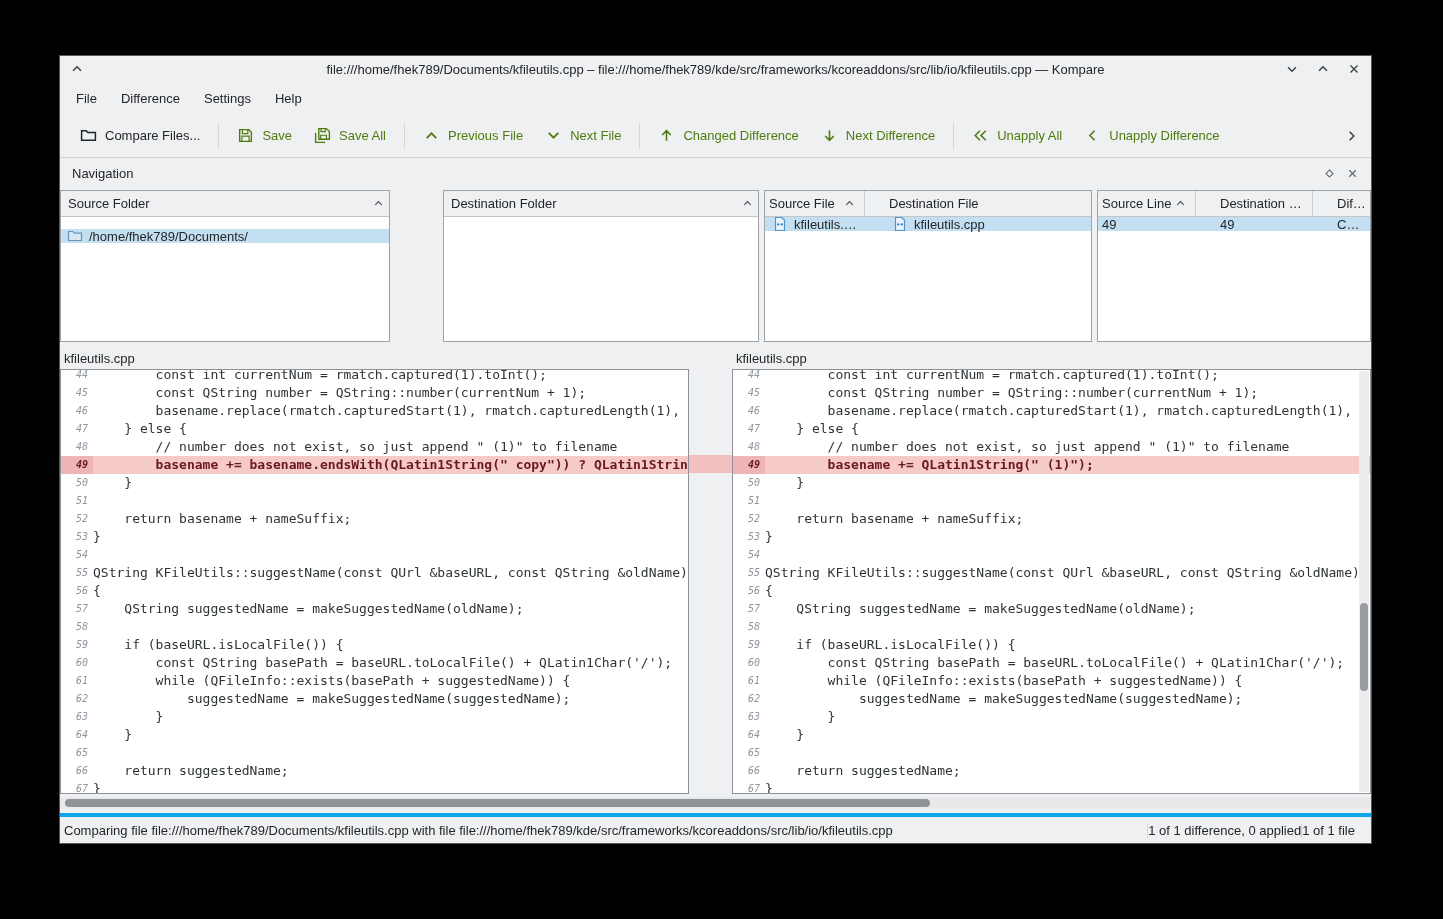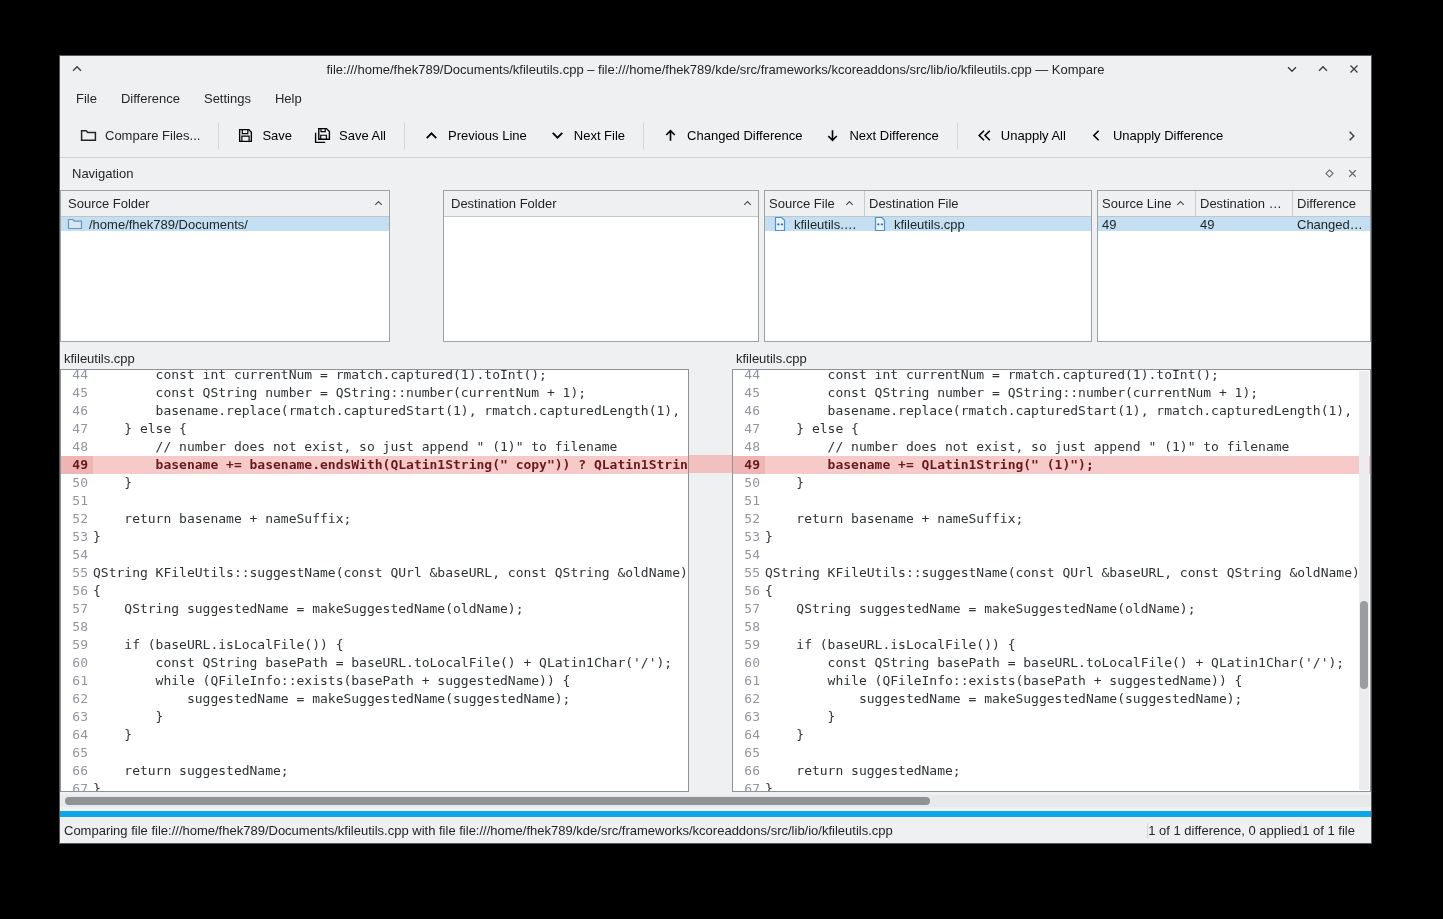--- a/index.html
+++ b/index.html
@@ -20,49 +20,49 @@
   .tb-icon svg{width:14px;height:14px;}
   .tb-controls{margin-left:auto;display:flex;gap:17px;z-index:2;color:#3a3e41;}
   
   .menubar{flex:0 0 32px;display:flex;align-items:center;padding:0 4px;}
   .menu-item{padding:6px 12px;cursor:default;}
   
   .toolbar{flex:0 0 44px;display:flex;align-items:center;gap:2px;
     padding:0 44px 0 10px;border-bottom:1px solid #d0d1d3;position:relative;box-sizing:border-box;}
   .tbtn{display:flex;align-items:center;gap:8px;padding:6px 10px;background:none;border:none;
     font:inherit;color:#232629;white-space:nowrap;}
-  .tbtn.disabled{color:#000000;}
+  .tbtn.disabled{color:#4d7c0f;}
   .ticon{display:flex;}
   .ticon svg{width:17px;height:17px;}
   .tsep{width:1px;height:26px;background:#d4d5d7;margin:0 6px;flex:0 0 1px;}
   .toolbar-overflow{position:absolute;right:12px;top:50%;transform:translateY(-50%);display:flex;color:#3a3e41;}
   .toolbar-overflow svg{width:15px;height:15px;}
   
   .dock{flex:0 0 190px;display:flex;flex-direction:column;box-sizing:border-box;}
   .dock-titlebar{flex:0 0 30px;display:flex;align-items:center;padding:0 12px;}
   .dock-btns{margin-left:auto;display:flex;gap:10px;color:#63686c;}
   .dock-btns span{display:flex;}
   .dock-btns svg{width:13px;height:13px;}
   .dock-panels{flex:1;display:flex;gap:5px;padding:2px 0 6px 0;min-height:0;}
   .panel{background:#fff;border:1px solid #9da2a6;box-sizing:border-box;display:flex;flex-direction:column;min-width:0;}
-  .p1{width:330px;flex:0 0 330px;}
+  .p1{width:330px;flex:0 0 330px;gap:12px;}
   .p2{width:316px;flex:0 0 316px;margin-left:48px;}
   .p3{width:328px;flex:0 0 328px;}
   .p4{flex:1;}
   .phead{flex:0 0 26px;background:#eff0f1;border-bottom:1px solid #c3c6c9;display:flex;align-items:center;box-sizing:border-box;}
   .phead-label{padding:0 7px;white-space:nowrap;overflow:hidden;}
   .sort-icon{margin-left:auto;margin-right:5px;color:#4a4e52;display:flex;flex:0 0 auto;}
   .sort-icon svg{width:11px;height:11px;}
   .plist{flex:1;overflow:hidden;background:#fff;}
   .prow{height:14px;display:flex;align-items:center;padding:0 3px;box-sizing:border-box;}
   .prow.selected{background:#c4dff2;}
   .picon{display:flex;margin:0 6px 0 3px;flex:0 0 auto;}
   .picon svg{width:16px;height:16px;}
   .ptext{white-space:nowrap;overflow:hidden;text-overflow:ellipsis;min-width:0;}
-  .cols{padding:0;}
+  .cols{padding:0;gap:20px;}
   .col{display:flex;align-items:center;height:100%;box-sizing:border-box;padding:0 4px;min-width:0;}
   .phead .col{border-right:1px solid #c9ccce;}
   .phead .col:last-child{border-right:none;}
   .p3 .c1{flex:0 0 100px;width:100px;}
   .p3 .c2{flex:1;}
   .p4 .c1{flex:0 0 98px;width:98px;}
   .p4 .c2{flex:0 0 97px;width:97px;}
   .p4 .c3{flex:1;}
   
   .diffarea{flex:1;display:flex;flex-direction:column;min-height:0;}
@@ -72,31 +72,31 @@
   .dh-mid{width:43px;flex:0 0 43px;padding:0;}
   .dh-right{flex:1;}
   .diff-body{flex:1;display:flex;min-height:0;}
   .pane{position:relative;background:#fff;border:1px solid #8f9397;box-sizing:border-box;overflow:hidden;}
   .pane-left{width:629px;flex:0 0 629px;}
   .connector{width:43px;flex:0 0 43px;position:relative;background:#eff0f1;}
   .band{position:absolute;left:0;right:0;height:18px;background:#f3c0c0;}
   .pane-right{flex:1;}
   .code{position:absolute;left:0;right:0;top:-4px;font-family:"DejaVu Sans Mono",monospace;font-size:13px;}
   .crow{display:flex;height:18px;line-height:18px;white-space:pre;}
-  .ln{flex:0 0 27px;text-align:right;padding-right:5px;color:#9096.99px;color:#9096a0;font-size:13px;}
+  .ln{flex:0 0 27px;text-align:right;padding-right:5px;color:#9096.99px;color:#9096a0;font-size:10px;font-style:italic;}
   .ct{flex:1;overflow:hidden;color:#2e3336;}
   .crow.changed{background:#f7caca;}
   .crow.changed .ln{background:#eeb5b5;color:#69191b;font-weight:bold;}
   .crow.changed .ct{color:#69191b;font-weight:bold;}
   .vscroll{position:absolute;top:1px;bottom:1px;right:1px;width:10px;background:#ececee;}
   .vthumb{position:absolute;left:1px;width:8px;top:55%;height:21%;background:#999da0;border-radius:4px;}
   
   .hscroll{flex:0 0 12px;margin:3px 0 4px 0;background:#e8e9ea;position:relative;}
   .hthumb{position:absolute;top:2px;height:8px;left:5px;width:66%;background:#8f9396;border-radius:4px;}
-  .statusbar{flex:0 0 26px;display:flex;align-items:center;padding:0 16px 0 4px;border-top:6px solid #0ea5e9;}
+  .statusbar{flex:0 0 26px;display:flex;align-items:center;padding:0 16px 0 4px;border-top:4px solid #0ea5e9;}
   .sb-msg{white-space:nowrap;overflow:hidden;}
   .sb-right{margin-left:auto;display:flex;align-items:center;}
   .sb-right span{padding:0 0;border-left:1px solid #d2d4d6;white-space:nowrap;}
 </style>
 </head>
 <body>
 
 <div class="stage">
   <div class="window">
 
@@ -162,21 +162,21 @@
           </span>
           <span>Save All</span>
         </button>
         <span class="tsep"></span>
         <button class="tbtn disabled" aria-disabled="true">
           <span class="ticon">
             <svg viewBox="0 0 16 16">
               <path d="M3.5 10.5L8 6l4.5 4.5" fill="none" stroke="currentColor" stroke-width="1.7"></path>
             </svg>
           </span>
-          <span>Previous Line</span>
+          <span>Previous File</span>
         </button>
         <button class="tbtn disabled" aria-disabled="true">
           <span class="ticon">
             <svg viewBox="0 0 16 16">
               <path d="M3.5 5.5L8 10l4.5-4.5" fill="none" stroke="currentColor" stroke-width="1.7"></path>
             </svg>
           </span>
           <span>Next File</span>
         </button>
         <span class="tsep"></span>

